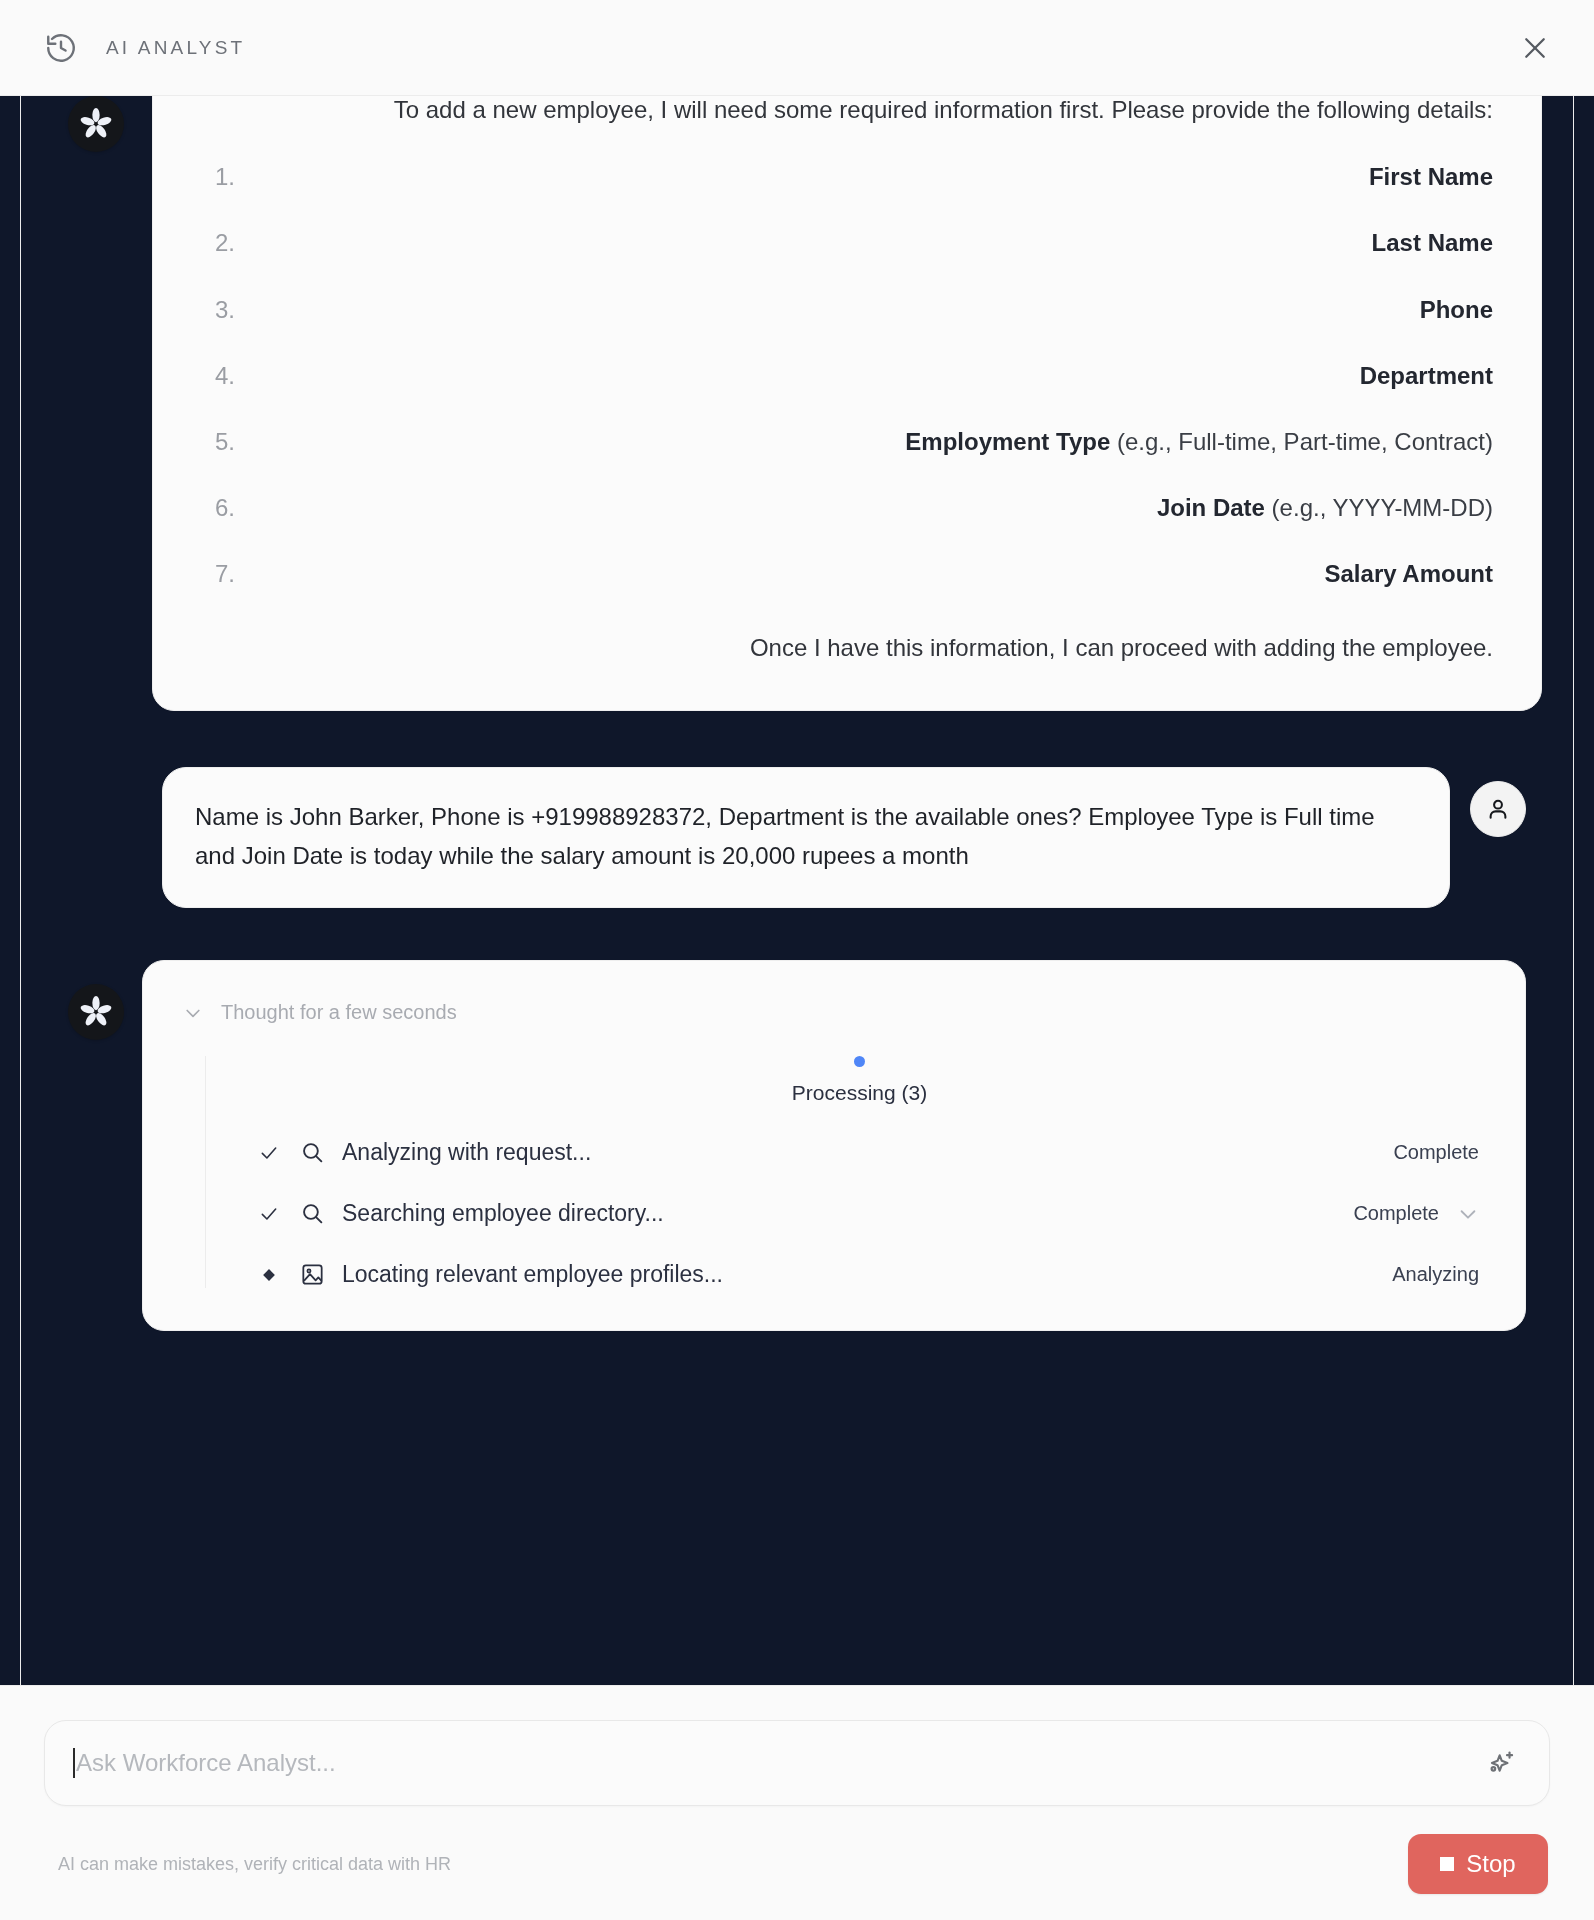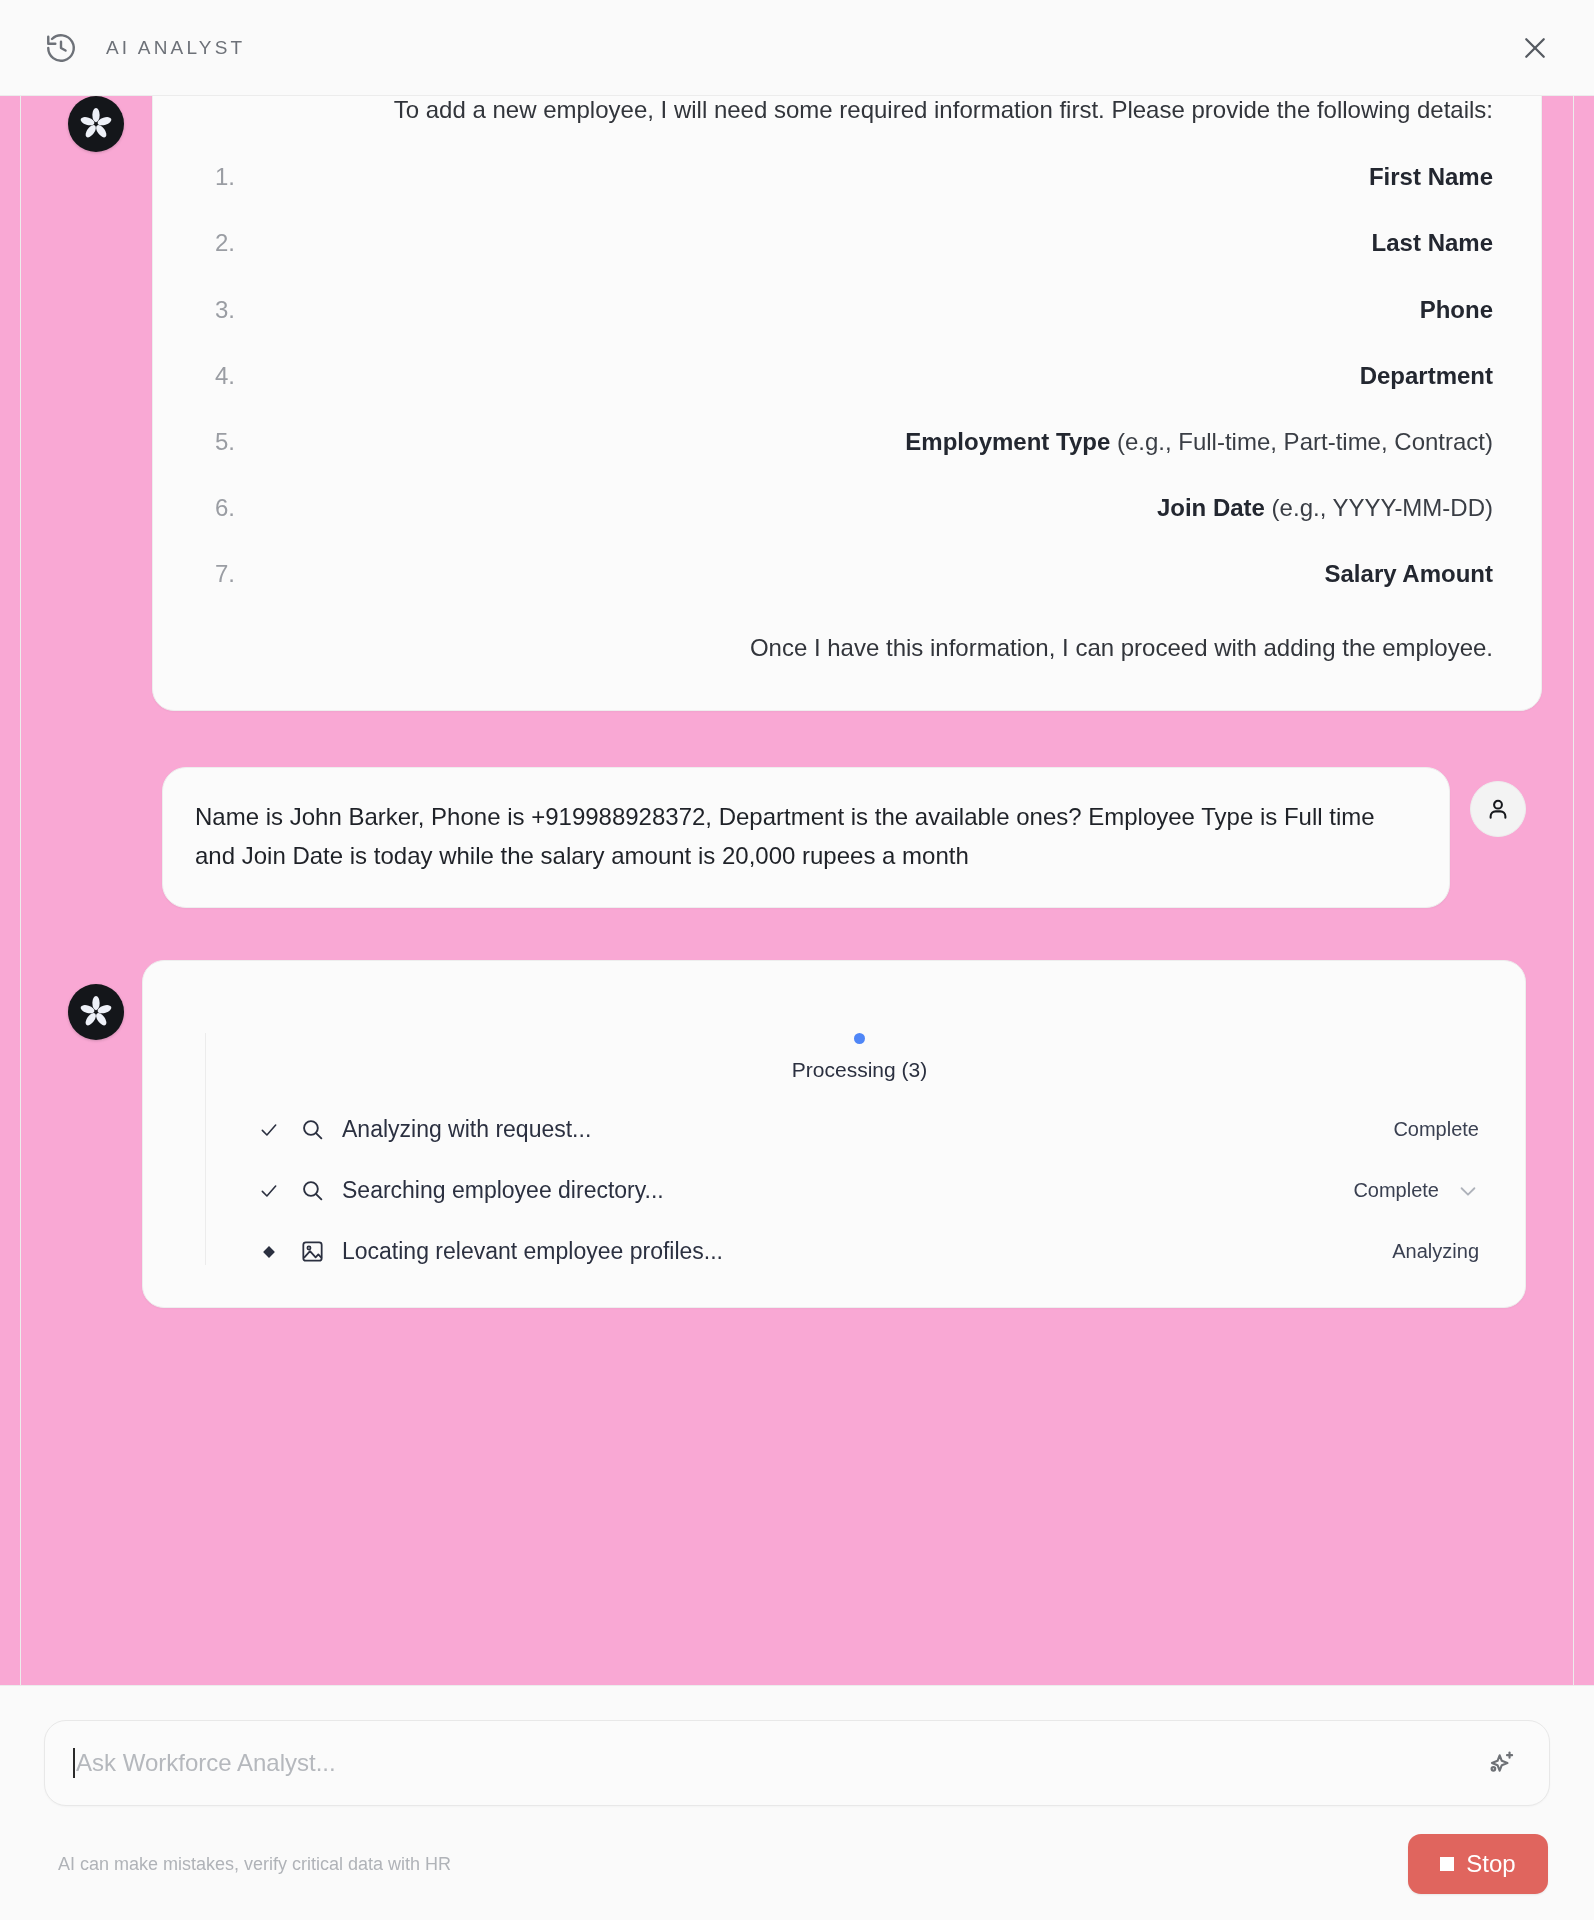--- a/index.html
+++ b/index.html
@@ -13,21 +13,21 @@
     overflow: hidden;
     position: relative;
   }
 
   
   .app {
     position: absolute;
     inset: 0;
     display: flex;
     flex-direction: column;
-    background: #f9a8d4;
+    background: #0f172a;
   }
 
   
   .rail {
     position: absolute;
     top: 0;
     bottom: 0;
     width: 1px;
     background: #ececec;
     z-index: 5;
@@ -423,20 +423,28 @@
                 <ellipse cx="0" cy="-10.5" rx="4.3" ry="8.4" transform="rotate(144)"></ellipse>
                 <ellipse cx="0" cy="-10.5" rx="4.3" ry="8.4" transform="rotate(216)"></ellipse>
                 <ellipse cx="0" cy="-10.5" rx="4.3" ry="8.4" transform="rotate(288)"></ellipse>
               </g>
             </svg>
           </span>
         </div>
 
         <div class="bubble think">
 
+          <div class="think-head">
+            <span class="chev">
+              <svg viewBox="0 0 24 24" fill="none" stroke="currentColor" stroke-width="2" stroke-linecap="round" stroke-linejoin="round">
+                <polyline points="5 9 12 16 19 9"></polyline>
+              </svg>
+            </span>
+            <span>Thought for a few seconds</span>
+          </div>
 
           <div class="think-body">
 
             <div class="phase">
               <span class="dot"></span>
               <span>Processing (3)</span>
             </div>
 
             <div class="task">
               <span class="mark">

